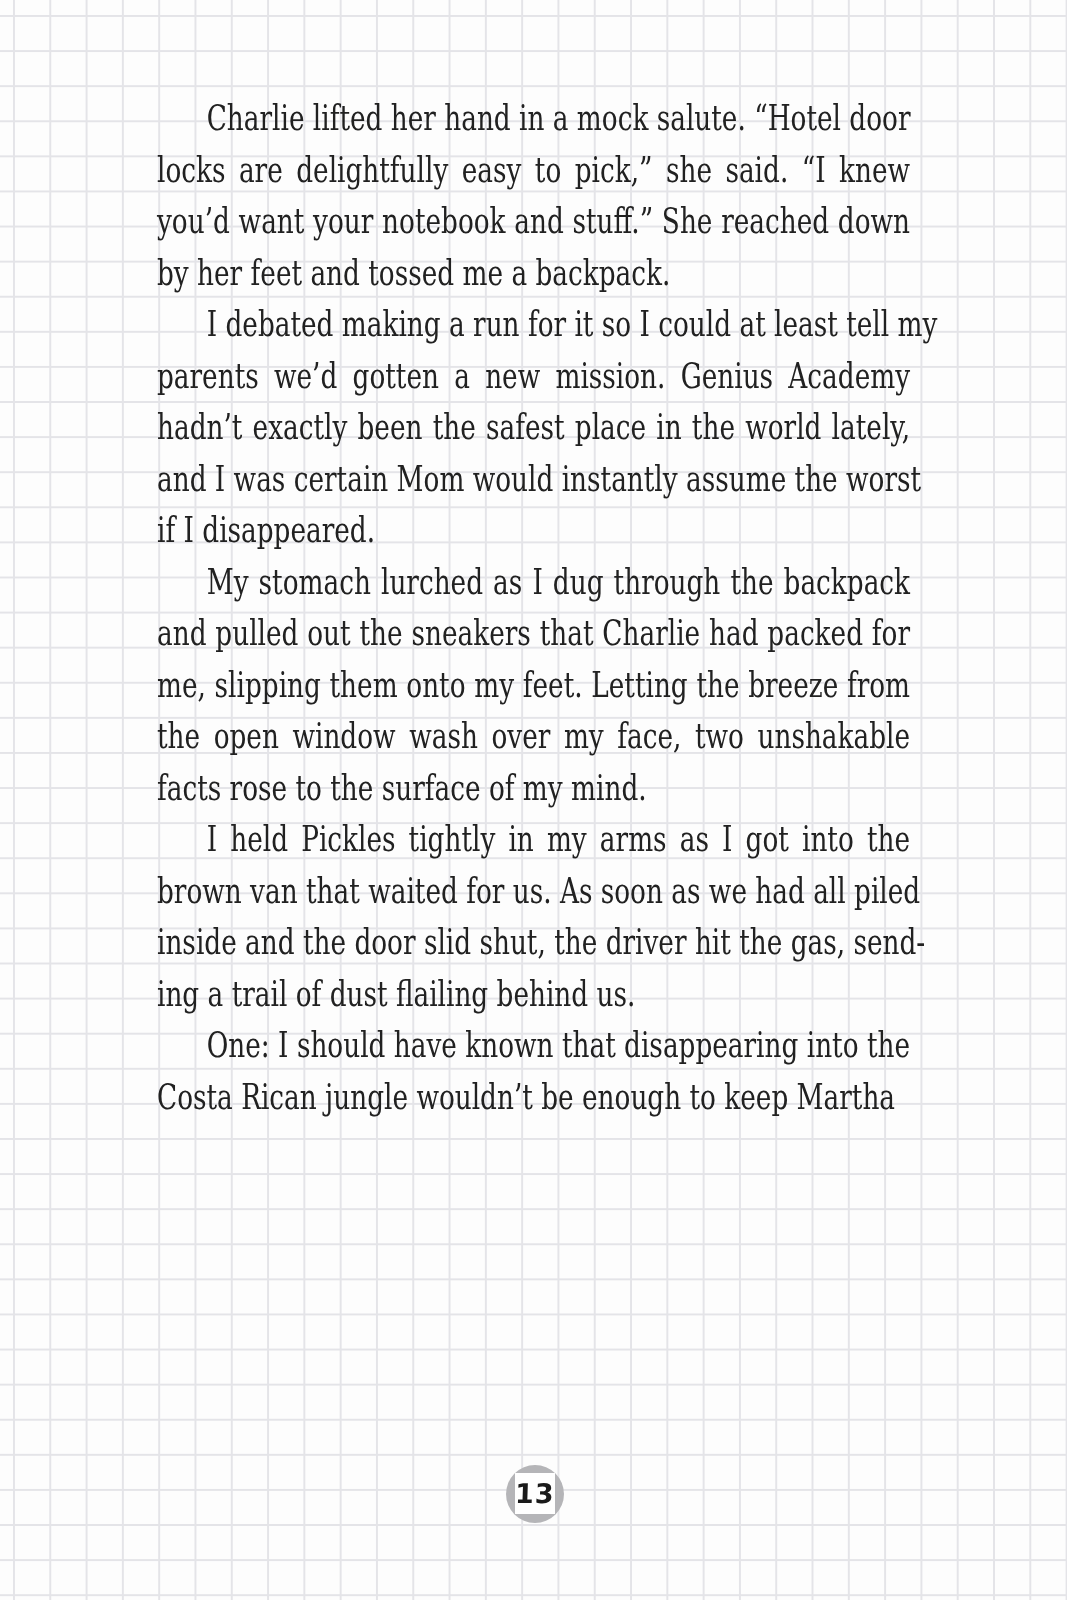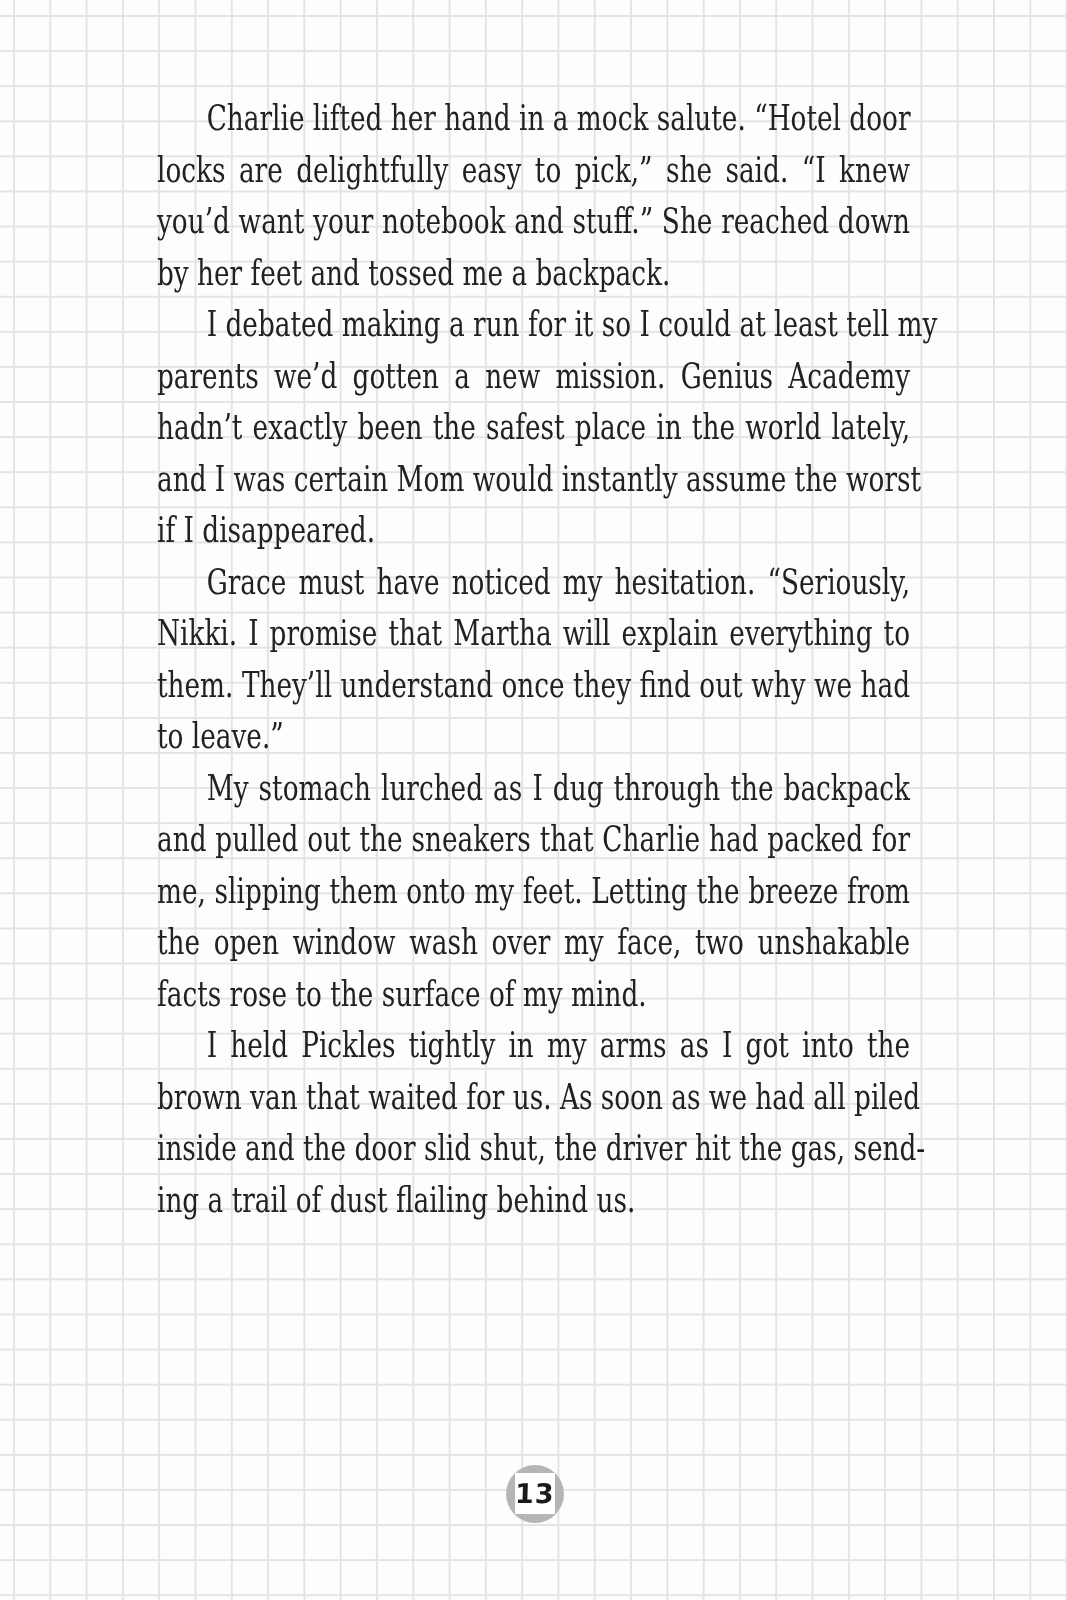--- a/index.html
+++ b/index.html
@@ -94,43 +94,41 @@
     </div>
 
     <div class="para">
       <div class="line indent">I debated making a run for it so I could at least tell my</div>
       <div class="line">parents we’d gotten a new mission. Genius Academy</div>
       <div class="line">hadn’t exactly been the safest place in the world lately,</div>
       <div class="line">and I was certain Mom would instantly assume the worst</div>
       <div class="line last">if I disappeared.</div>
     </div>
 
-    <div class="para">
-      <div class="line indent">Grace must have noticed my hesitation. “Seriously,</div>
-      <div class="line">Nikki. I promise that Martha will explain everything to</div>
-      <div class="line">them. They’ll understand once they find out why we had</div>
-      <div class="line last">to leave.”</div>
-    </div>
 
 
     <div class="para">
       <div class="line indent">My stomach lurched as I dug through the backpack</div>
       <div class="line">and pulled out the sneakers that Charlie had packed for</div>
       <div class="line">me, slipping them onto my feet. Letting the breeze from</div>
       <div class="line">the open window wash over my face, two unshakable</div>
       <div class="line last">facts rose to the surface of my mind.</div>
     </div>
 
     <div class="para">
       <div class="line indent">I held Pickles tightly in my arms as I got into the</div>
       <div class="line">brown van that waited for us. As soon as we had all piled</div>
       <div class="line">inside and the door slid shut, the driver hit the gas, send-</div>
       <div class="line last">ing a trail of dust flailing behind us.</div>
     </div>
 
+    <div class="para">
+      <div class="line indent">One: I should have known that disappearing into the</div>
+      <div class="line last">Costa Rican jungle wouldn’t be enough to keep Martha</div>
+    </div>
 
   </div>
 
   <div class="page-badge">
     <div class="badge-circle"></div>
     <div class="badge-square">
       <span class="badge-num">13</span>
     </div>
   </div>
 </main>

